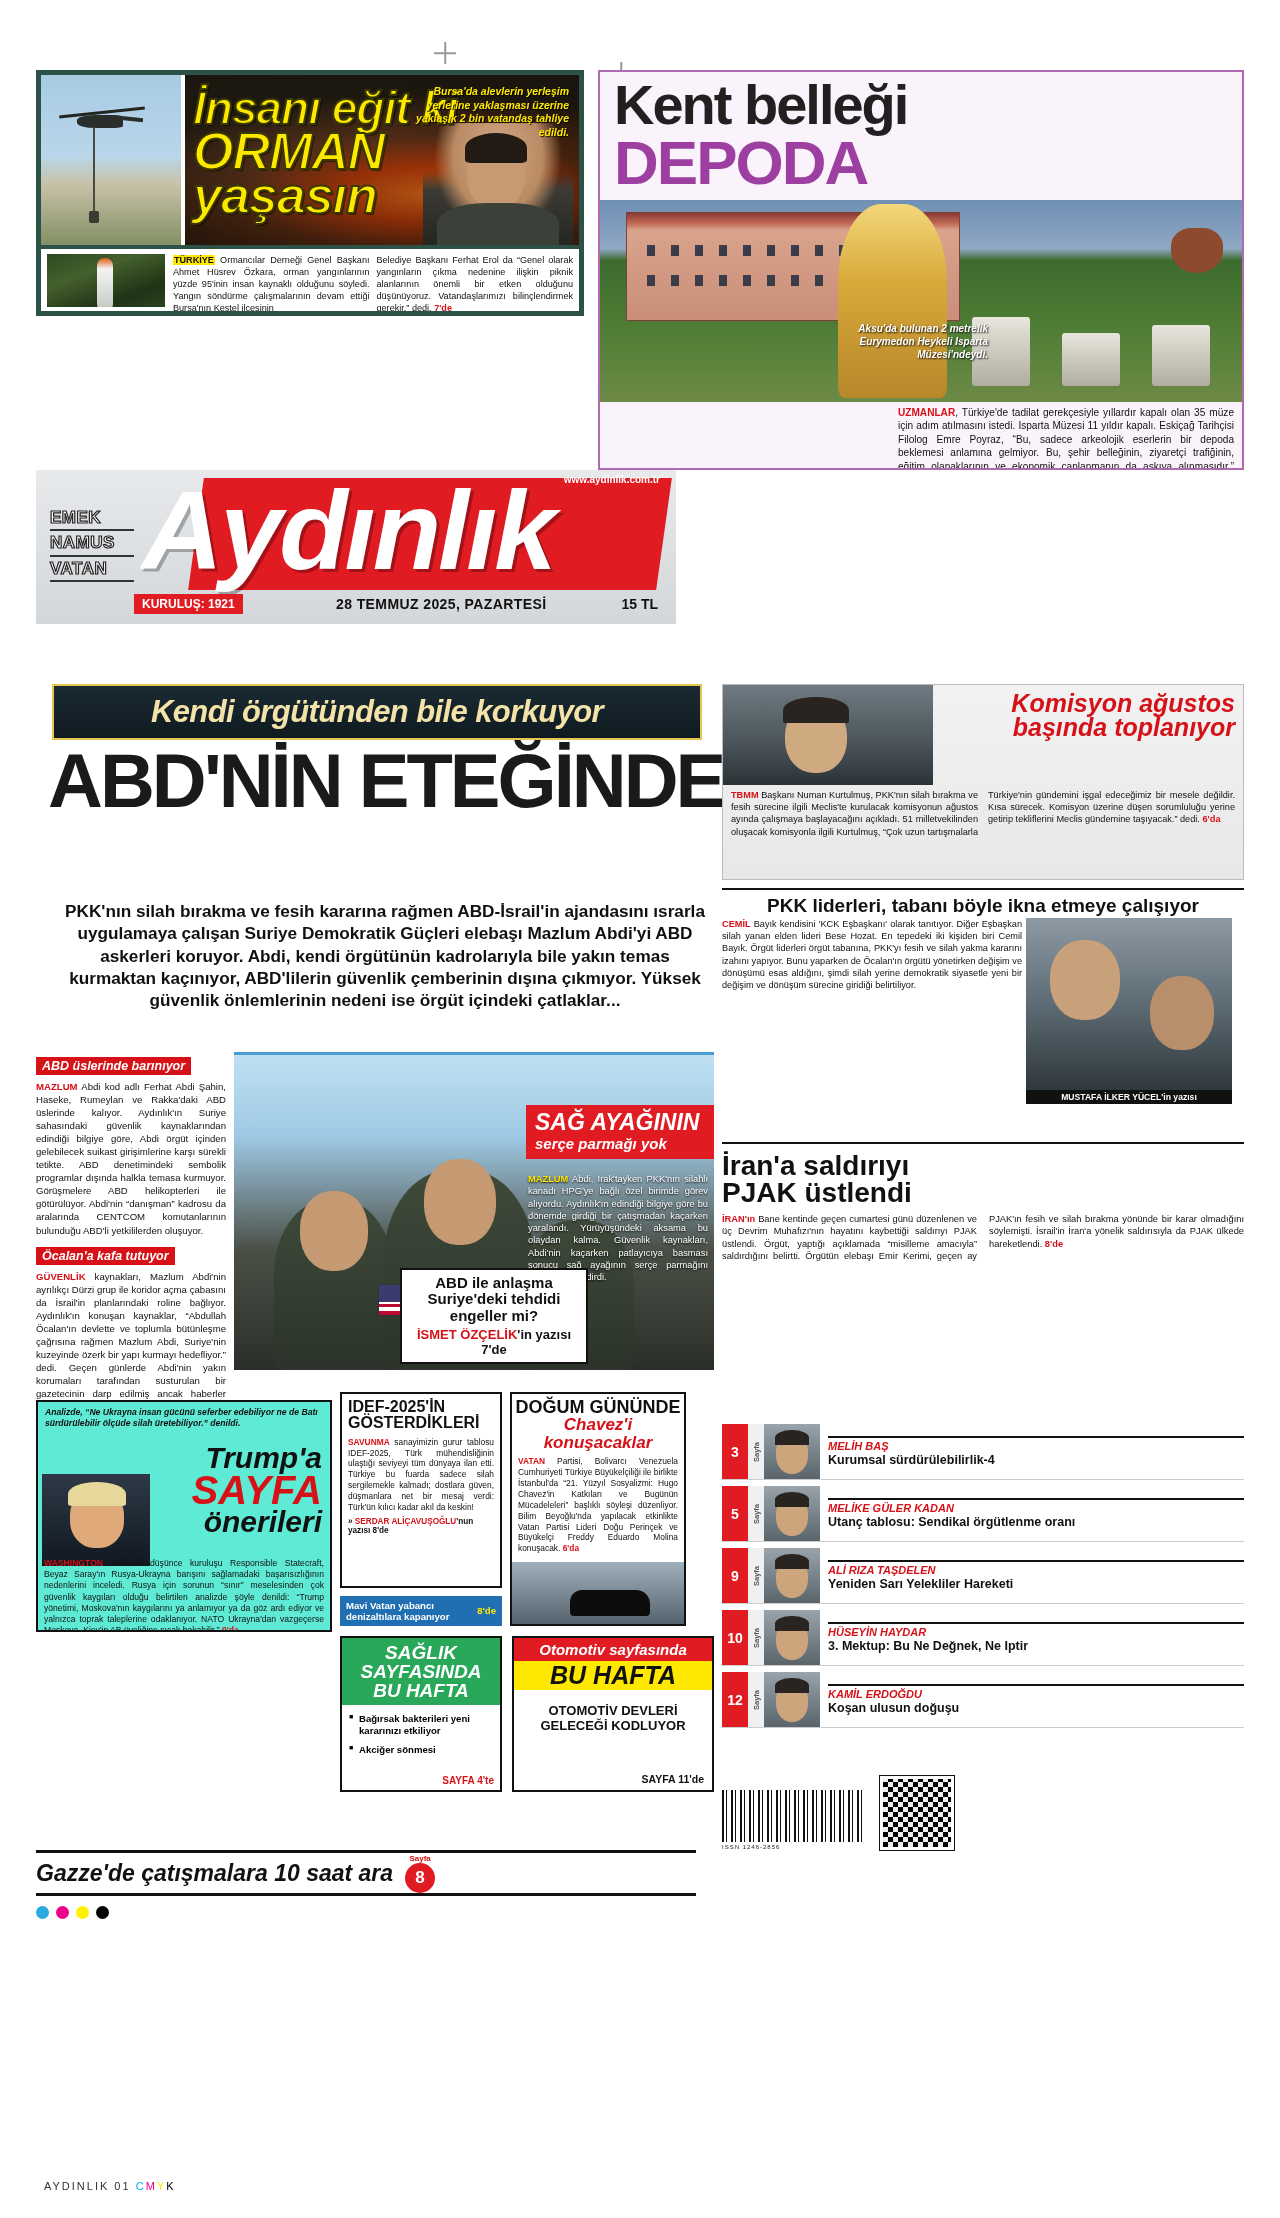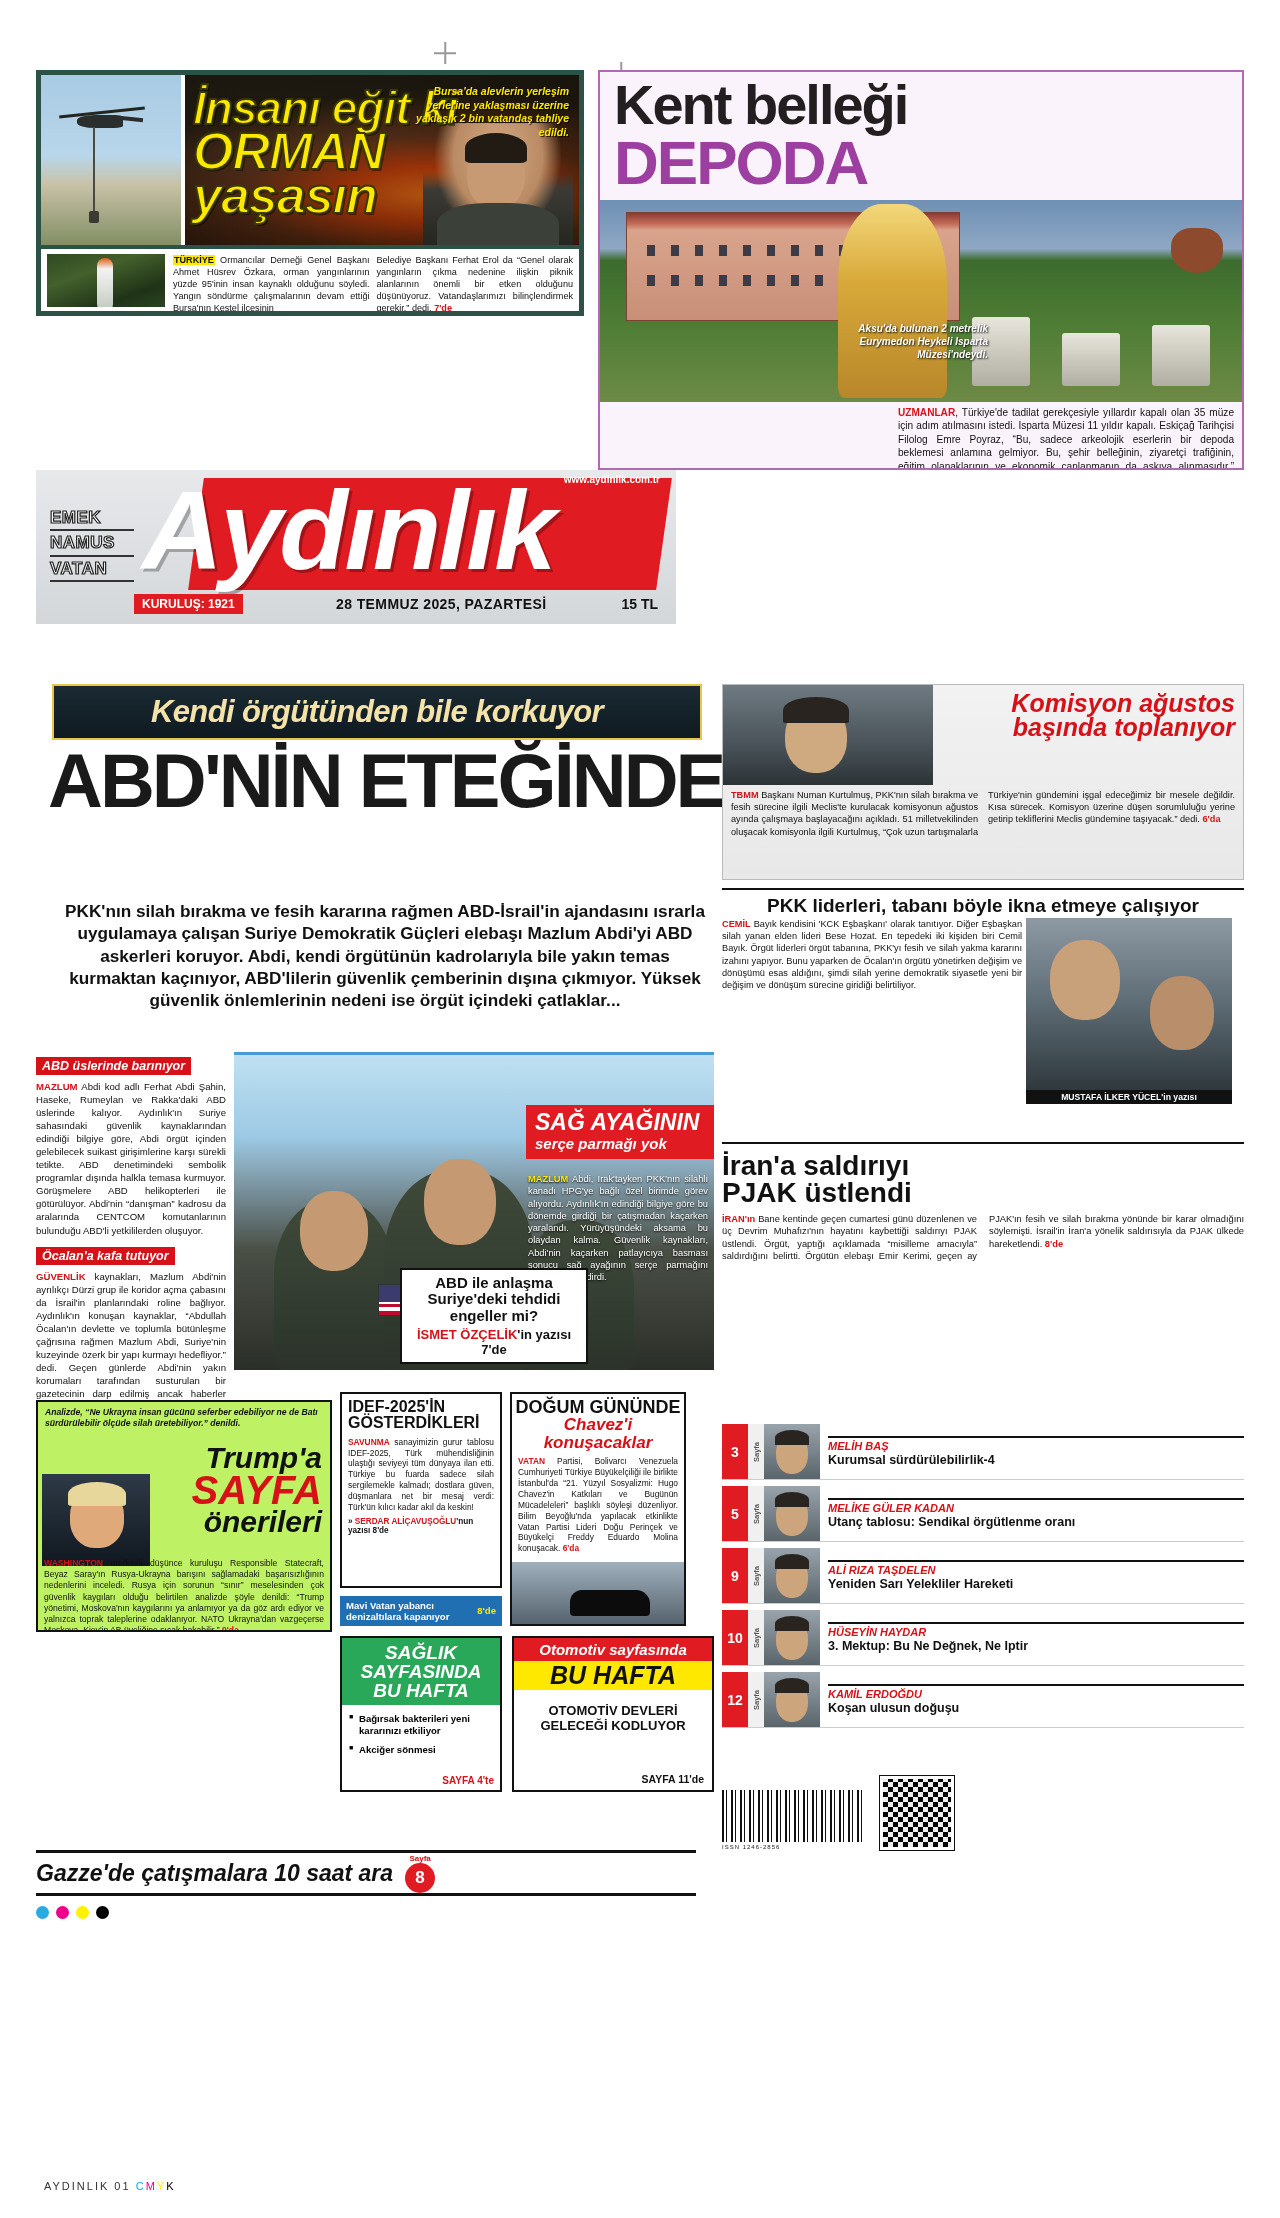--- a/index.html
+++ b/index.html
@@ -335,21 +335,21 @@
   .a-av .fc { position:absolute; left:12px; top:10px; width:32px; height:40px; border-radius:46%; background:#cda57d; }
   .a-av .hr { position:absolute; left:11px; top:6px; width:34px; height:15px; border-radius:50% 50% 4% 4%; background:#2a2420; }
   .a-txt { flex: 1; padding-left: 8px; display: flex; flex-direction: column; justify-content: center; }
   .a-name { font-size: 11px; font-weight: 900; color: #d61118; font-style: italic; }
   .a-title { font-size: 12.5px; font-weight: 800; color: #111; line-height: 1.1; margin-top: 2px; }
   .a-rule { height: 2px; background: #111; margin-bottom: 2px; }
 
   
   .trumpbox {
     position: absolute; left: 36px; top: 1400px; width: 296px; height: 232px;
-    border: 2px solid #111; overflow: hidden; background: #bef264;
+    border: 2px solid #111; overflow: hidden; background: #5eead4;
   }
   .trump-kicker {
     font-size: 8.6px; font-style: italic; font-weight: 700; color: #111;
     padding: 5px 7px 2px 7px; line-height: 1.3;
   }
   .trump-title {
     position: absolute; right: 8px; top: 42px; width: 176px; text-align: right;
     font-size: 30px; font-weight: 900; font-style: italic; color: #111; line-height: .92;
   }
   .trump-title .red { color: #d61118; font-size: 40px; }

